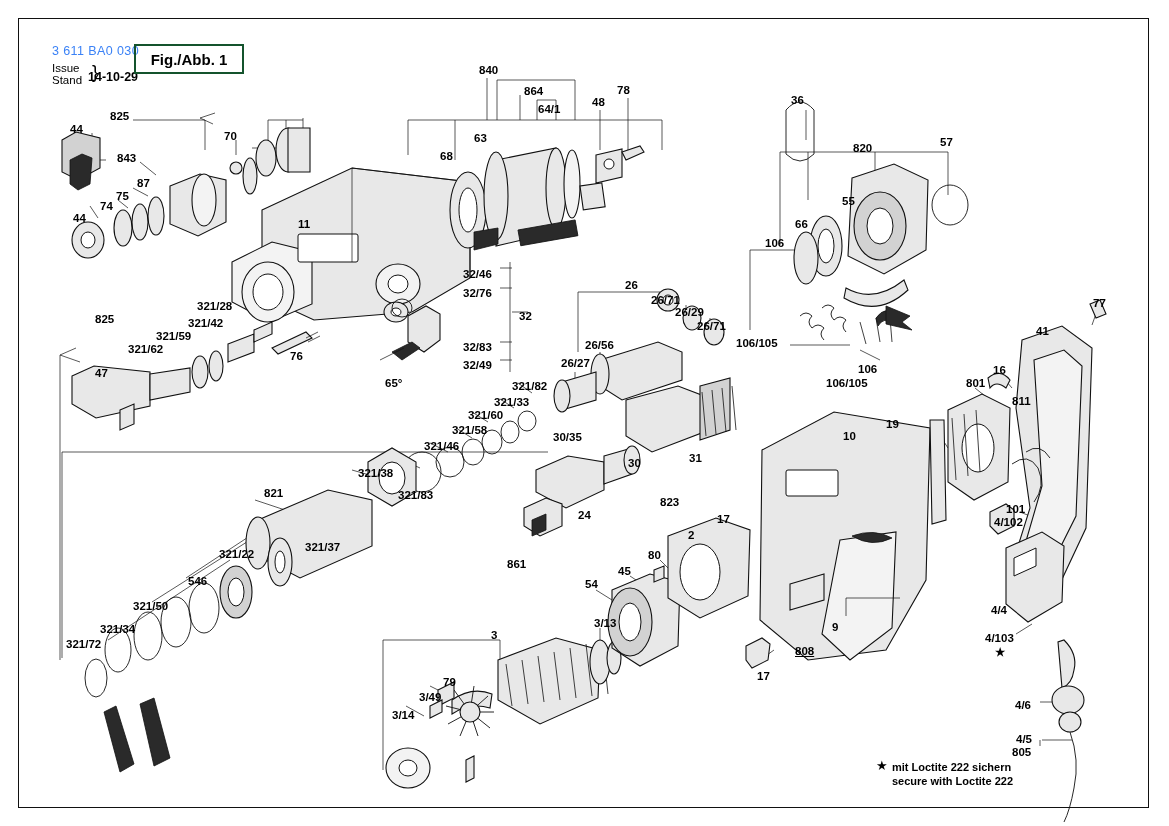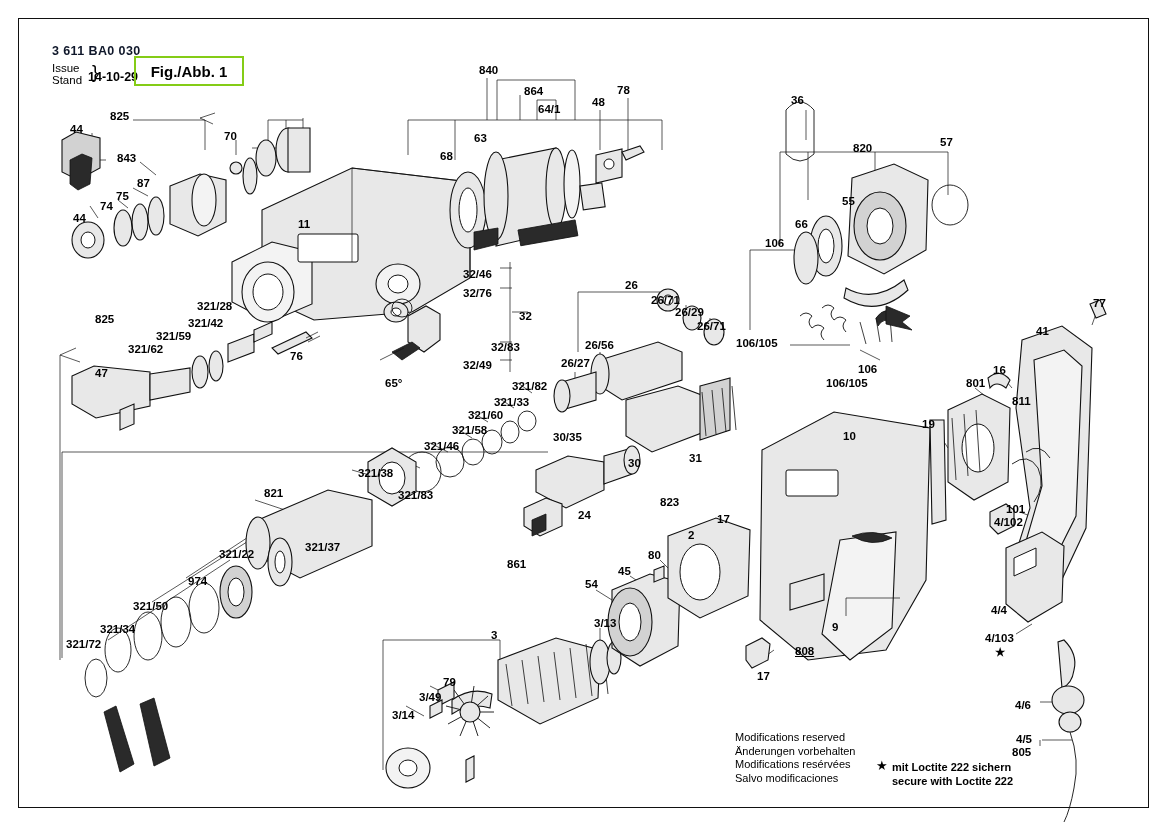--- a/index.html
+++ b/index.html
@@ -1,24 +1,24 @@
 <!DOCTYPE html>
 <html><head>
 <meta charset="utf-8">
 <style>
   html,body{margin:0;padding:0;background:#ffffff;}
   body{width:1169px;height:826px;font-family:"Liberation Sans",sans-serif;}
   #sheet{position:relative;width:1169px;height:826px;overflow:hidden;background:#fff;}
   .frame{position:absolute;left:18px;top:18px;width:1131px;height:790px;border:1.5px solid #111;box-sizing:border-box;}
-  .hdr{position:absolute;font-weight:bold;font-size:12px;color:#0f172a;letter-spacing:0.4px;}
+  .hdr{position:absolute;font-weight:normal;font-size:12px;color:#3b82f6;letter-spacing:0.4px;}
   #partno{left:52px;top:44px;font-size:12.5px;}
   #issue{position:absolute;left:52px;top:62px;font-size:11.5px;line-height:12px;}
   #issue .brc{position:absolute;left:40px;top:0px;font-size:19px;line-height:19px;}
   #issuedate{position:absolute;left:88px;top:70px;font-size:12.5px;font-weight:bold;}
-  #figbox{position:absolute;left:134px;top:56px;width:110px;height:30px;border:2px solid #84cc16;box-sizing:border-box;}
+  #figbox{position:absolute;left:134px;top:44px;width:110px;height:30px;border:2px solid #14532d;box-sizing:border-box;}
   #figbox span{display:block;text-align:center;line-height:27px;font-weight:bold;font-size:15px;}
   .lbl{position:absolute;font-size:11.5px;font-weight:bold;color:#000;white-space:nowrap;}
   .note{position:absolute;font-size:11px;line-height:13.5px;color:#000;white-space:nowrap;}
   .note b{font-weight:bold;}
   .star{font-size:13px;}
   svg{position:absolute;left:0;top:0;width:1169px;height:826px;pointer-events:none;}
   .ln{stroke:#111;stroke-width:0.9;fill:none;}
   .thin{stroke:#111;stroke-width:0.7;fill:none;}
   .part{fill:#e8e8e8;stroke:#111;stroke-width:1.1;}
   .partd{fill:#d2d2d2;stroke:#111;stroke-width:1.1;}
@@ -365,41 +365,41 @@
       <div class="lbl" style="left: 826px; top: 377px;">106/105</div>
       <div class="lbl" style="left: 625px; top: 279px;">26</div>
       <div class="lbl" style="left: 651px; top: 294px;">26/71</div>
       <div class="lbl" style="left: 675px; top: 306px;">26/29</div>
       <div class="lbl" style="left: 697px; top: 320px;">26/71</div>
       <div class="lbl" style="left: 585px; top: 339px;">26/56</div>
       <div class="lbl" style="left: 561px; top: 357px;">26/27</div>
       <div class="lbl" style="left: 463px; top: 268px;">32/46</div>
       <div class="lbl" style="left: 463px; top: 287px;">32/76</div>
       <div class="lbl" style="left: 519px; top: 310px;">32</div>
-      <div class="lbl" style="left: 463px; top: 341px; margin-left: 28px;">32/83</div>
+      <div class="lbl" style="left: 463px; top: 341px;">32/83</div>
       <div class="lbl" style="left: 463px; top: 359px;">32/49</div>
       <div class="lbl" style="left: 385px; top: 377px;">65°</div>
       <div class="lbl" style="left: 95px; top: 313px;">825</div>
       <div class="lbl" style="left: 197px; top: 300px;">321/28</div>
       <div class="lbl" style="left: 188px; top: 317px;">321/42</div>
       <div class="lbl" style="left: 156px; top: 330px;">321/59</div>
       <div class="lbl" style="left: 128px; top: 343px;">321/62</div>
       <div class="lbl" style="left: 95px; top: 367px;">47</div>
       <div class="lbl" style="left: 290px; top: 350px;">76</div>
       <div class="lbl" style="left: 512px; top: 380px;">321/82</div>
       <div class="lbl" style="left: 494px; top: 396px;">321/33</div>
       <div class="lbl" style="left: 468px; top: 409px;">321/60</div>
       <div class="lbl" style="left: 452px; top: 424px;">321/58</div>
       <div class="lbl" style="left: 424px; top: 440px;">321/46</div>
       <div class="lbl" style="left: 398px; top: 455px; margin-top: 34px;">321/83</div>
       <div class="lbl" style="left: 358px; top: 467px;">321/38</div>
       <div class="lbl" style="left: 305px; top: 503px; margin-top: 38px;">321/37</div>
       <div class="lbl" style="left: 264px; top: 487px;">821</div>
       <div class="lbl" style="left: 219px; top: 548px;">321/22</div>
-      <div class="lbl" style="left: 188px; top: 575px;">974</div>
+      <div class="lbl" style="left: 188px; top: 575px;">546</div>
       <div class="lbl" style="left: 133px; top: 600px;">321/50</div>
       <div class="lbl" style="left: 100px; top: 623px;">321/34</div>
       <div class="lbl" style="left: 66px; top: 638px;">321/72</div>
       <div class="lbl" style="left: 553px; top: 431px;">30/35</div>
       <div class="lbl" style="left: 628px; top: 457px;">30</div>
       <div class="lbl" style="left: 689px; top: 452px;">31</div>
       <div class="lbl" style="left: 578px; top: 509px;">24</div>
       <div class="lbl" style="left: 660px; top: 496px;">823</div>
       <div class="lbl" style="left: 507px; top: 558px;">861</div>
       <div class="lbl" style="left: 688px; top: 529px;">2</div>
@@ -409,42 +409,36 @@
       <div class="lbl" style="left: 585px; top: 578px;">54</div>
       <div class="lbl" style="left: 491px; top: 629px;">3</div>
       <div class="lbl" style="left: 594px; top: 617px;">3/13</div>
       <div class="lbl" style="left: 419px; top: 691px;">3/49</div>
       <div class="lbl" style="left: 443px; top: 676px;">79</div>
       <div class="lbl" style="left: 392px; top: 709px;">3/14</div>
       <div class="lbl" style="left: 757px; top: 670px;">17</div>
       <div class="lbl" style="left: 795px; top: 645px; text-decoration: underline;">808</div>
       <div class="lbl" style="left: 832px; top: 621px;">9</div>
       <div class="lbl" style="left: 843px; top: 430px;">10</div>
-      <div class="lbl" style="left: 922px; top: 418px;">19</div>
+      <div class="lbl" style="left: 886px; top: 418px;">19</div>
       <div class="lbl" style="left: 966px; top: 377px;">801</div>
       <div class="lbl" style="left: 993px; top: 364px;">16</div>
       <div class="lbl" style="left: 1012px; top: 395px;">811</div>
       <div class="lbl" style="left: 1036px; top: 325px;">41</div>
       <div class="lbl" style="left: 1093px; top: 297px;">77</div>
       <div class="lbl" style="left: 1006px; top: 503px;">101</div>
       <div class="lbl" style="left: 994px; top: 516px;">4/102</div>
       <div class="lbl" style="left: 991px; top: 604px;">4/4</div>
       <div class="lbl" style="left: 985px; top: 632px;">4/103</div>
       <div class="lbl" style="left: 995px; top: 645px;">★</div>
       <div class="lbl" style="left: 1015px; top: 699px;">4/6</div>
       <div class="lbl" style="left: 1016px; top: 733px;">4/5</div>
       <div class="lbl" style="left: 1012px; top: 746px;">805</div>
     </div>
 
-  <div class="note" id="mods" style="left:735px;top:731px;">
-    <div>Modifications reserved</div>
-    <div>Änderungen vorbehalten</div>
-    <div>Modifications resérvées</div>
-    <div>Salvo modificaciones</div>
-  </div>
 
   <div class="note" id="loctite" style="left:878px;top:761px;">
     <div style="position:relative;padding-left:14px;">
       <span class="star" style="position:absolute;left:-2px;top:-2px;">★</span>
       <b>mit Loctite 222 sichern</b>
     </div>
     <div style="padding-left:14px;"><b>secure with Loctite 222</b></div>
   </div>
 
 </div>

